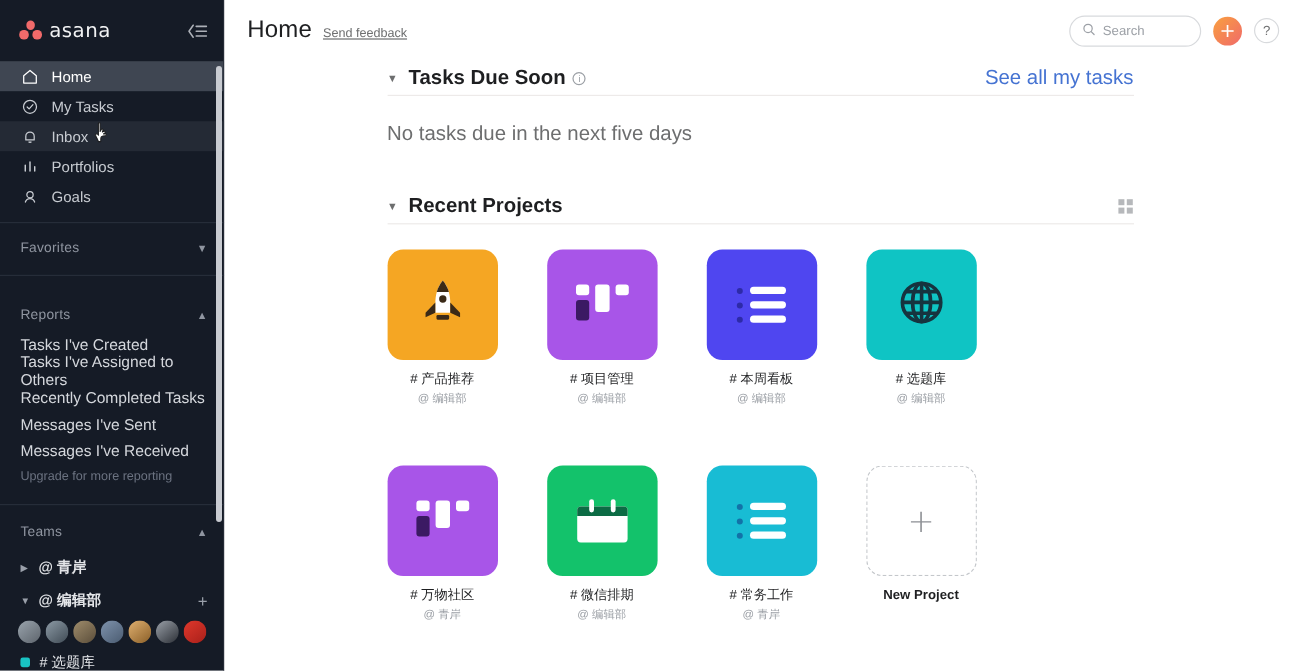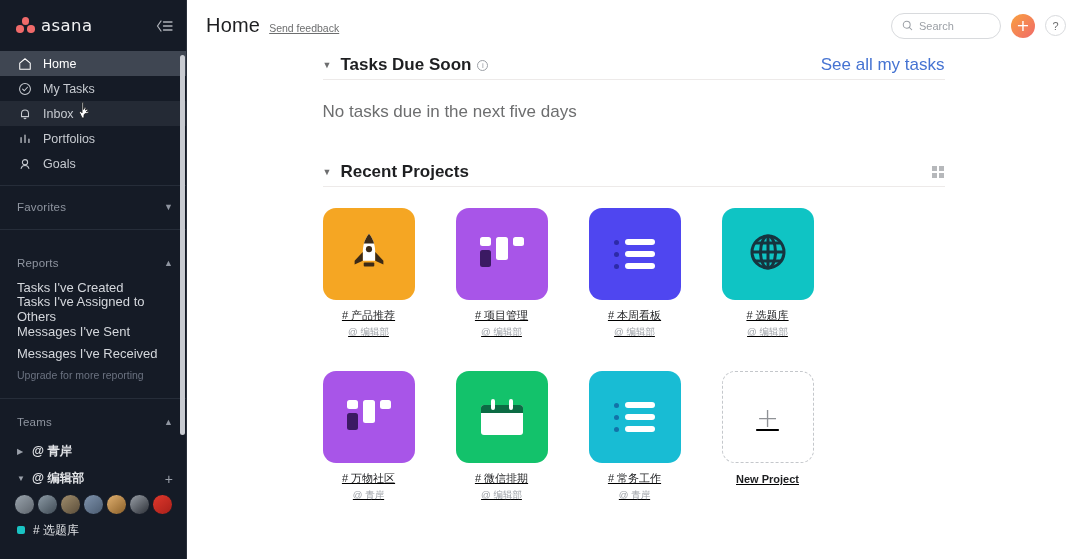--- a/index.html
+++ b/index.html
@@ -172,23 +172,22 @@
   .empty-msg {
     color: #6d6e6f; font-size: 17px;
     padding: 22px 0 26px 0;
   }
 
   .grid-ico { display: flex; flex-wrap: wrap; width: 13px; gap: 2.5px; cursor: pointer; }
   .grid-ico span { width: 5px; height: 5px; background: #b6b8bb; display: block; }
 
   .cards {
     display: flex; flex-wrap: wrap;
-    gap: 32px 41px;
+    gap: 49px 41px;
     padding-top: 21px;
-    text-decoration: underline;
   }
   .card { width: 92px; cursor: pointer; }
   .card-tile {
     width: 92px; height: 92px; border-radius: 13px;
     display: flex; align-items: center; justify-content: center;
   }
   .card-name {
     text-align: center; font-size: 11px; color: #1e1f21;
     margin-top: 8px; white-space: nowrap;
   }
@@ -311,20 +310,23 @@
     <div class="section-head" style="margin-top:20px">
       <span>Reports</span>
       <span class="chev">▲</span>
     </div>
     <div>
       <div class="report-link">
           <span>Tasks I've Created</span>
         </div>
       <div class="report-link">
           <span>Tasks I've Assigned to Others</span>
+        </div>
+      <div class="report-link">
+          <span>Recently Completed Tasks</span>
         </div>
       <div class="report-link">
           <span>Messages I've Sent</span>
         </div>
       <div class="report-link">
           <span>Messages I've Received</span>
         </div>
       <div class="upgrade">
           <span>Upgrade for more reporting</span>
         </div>

